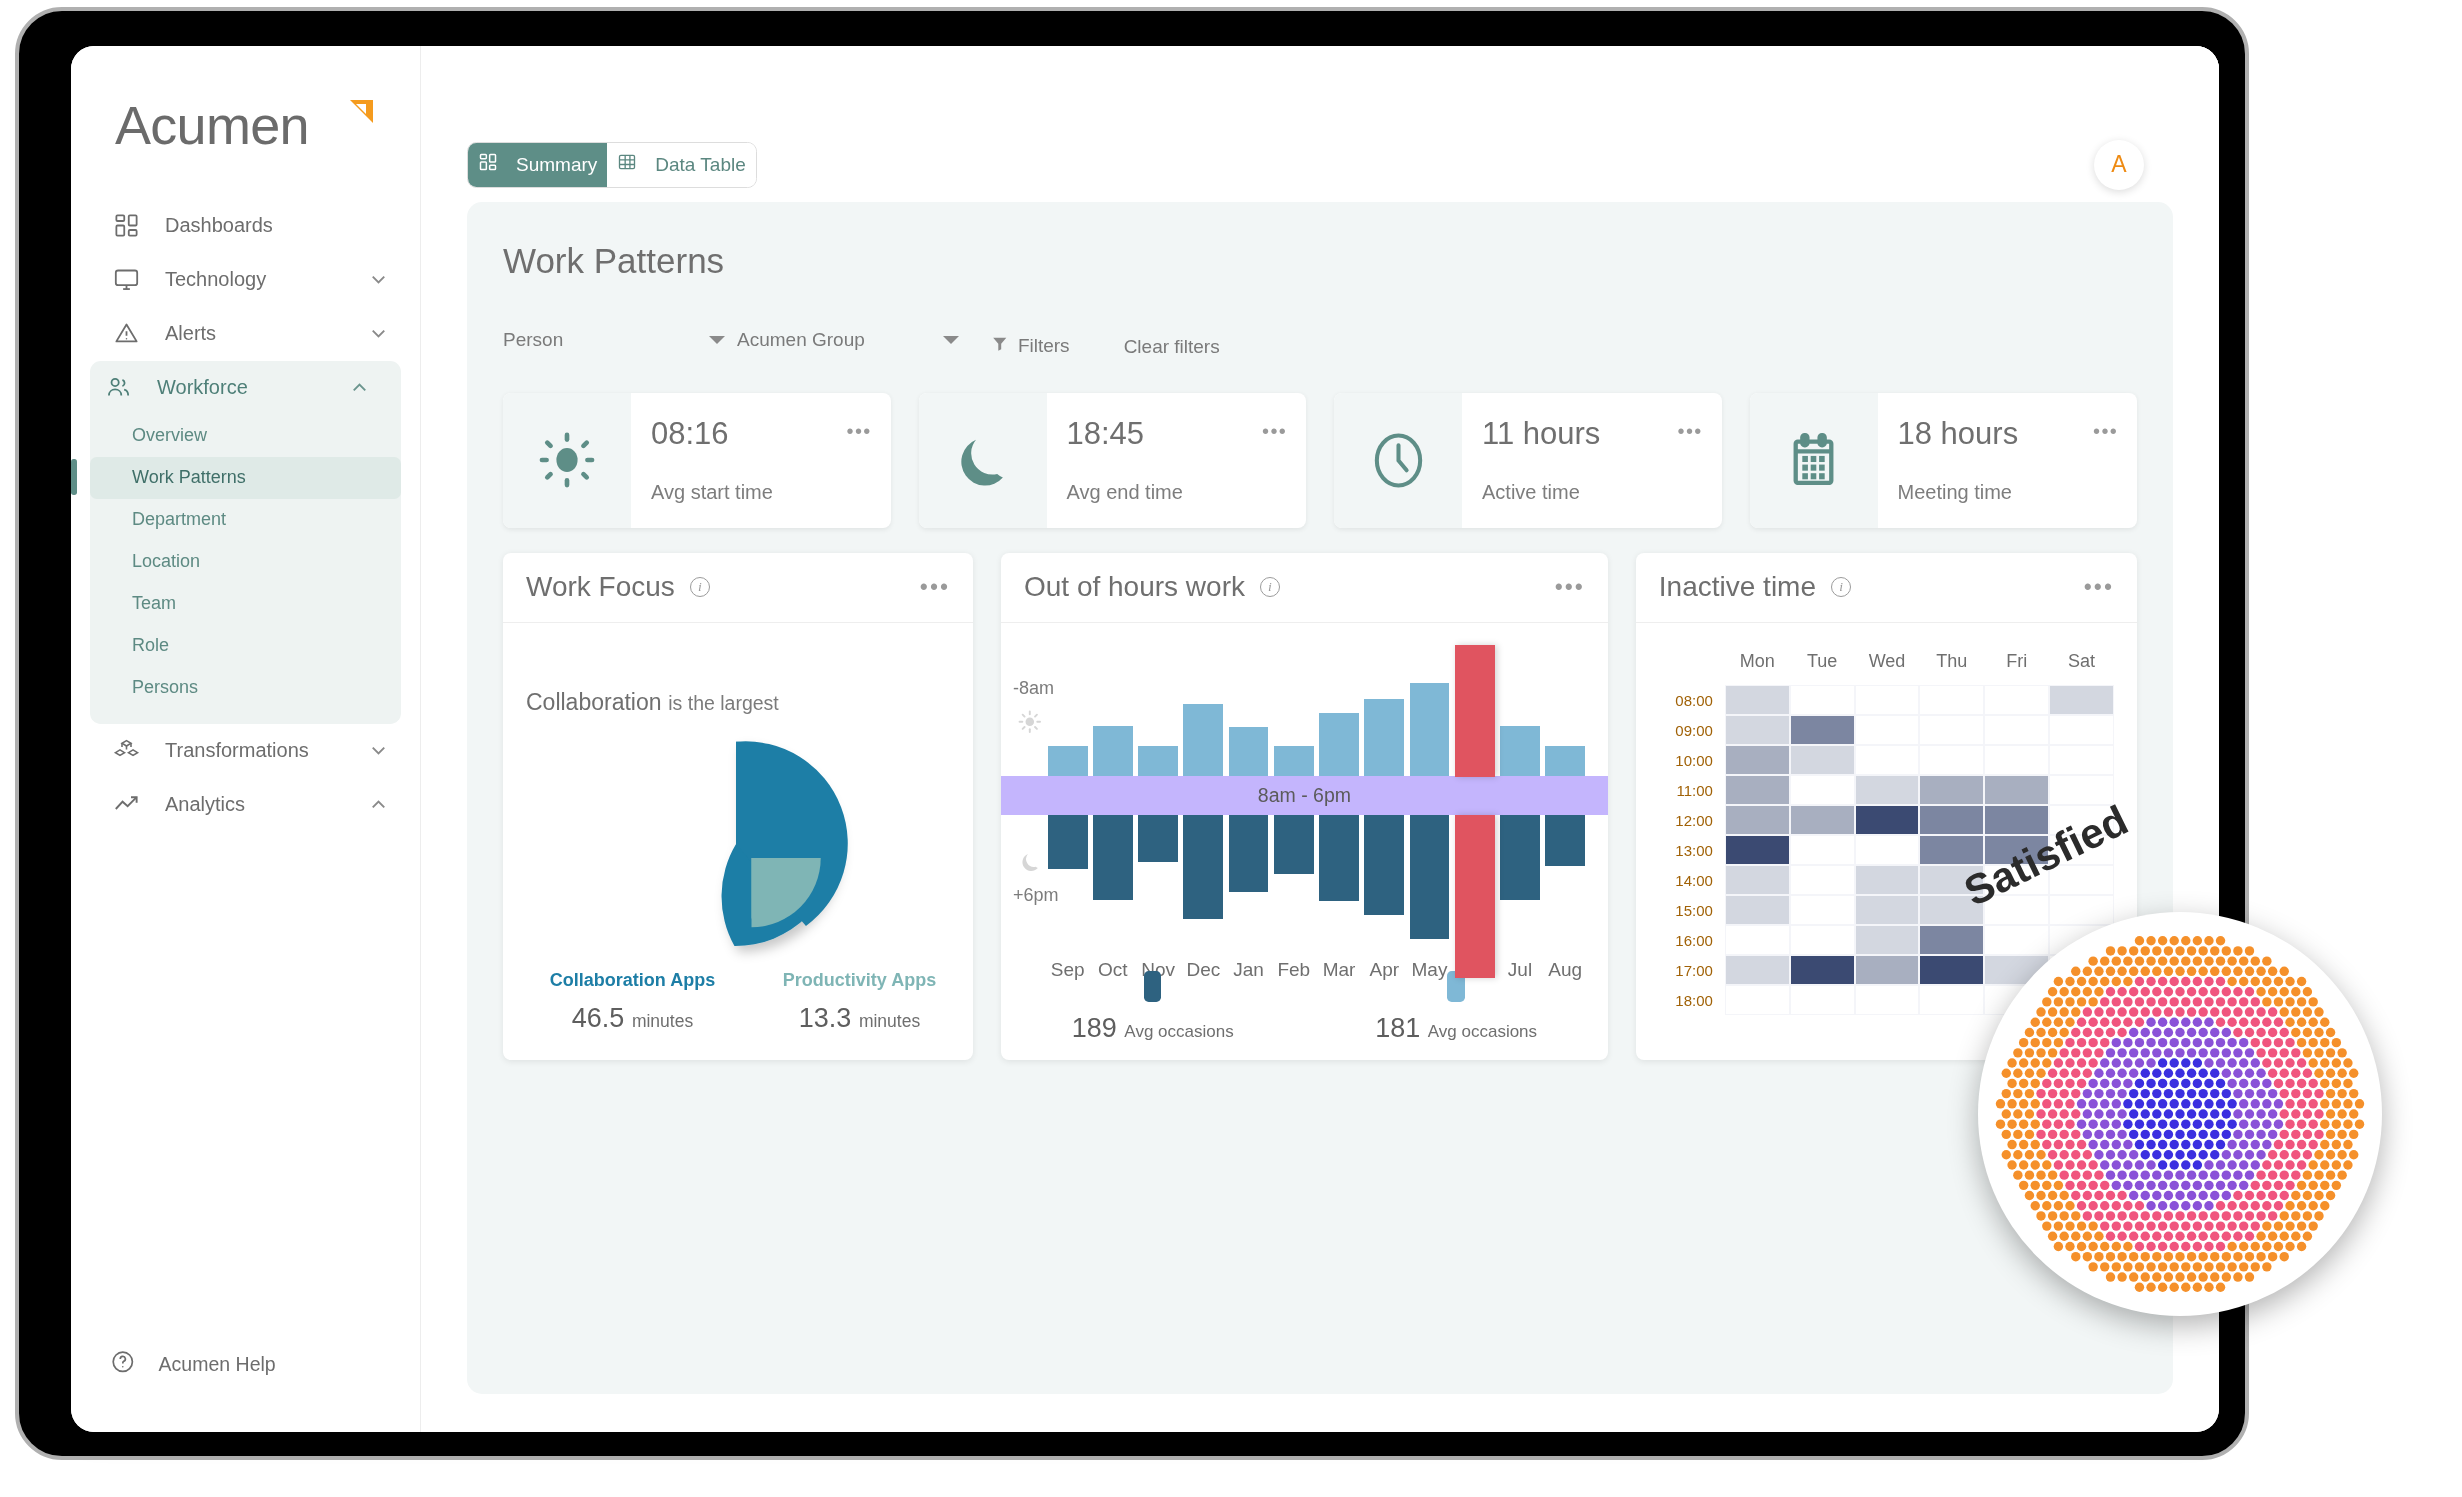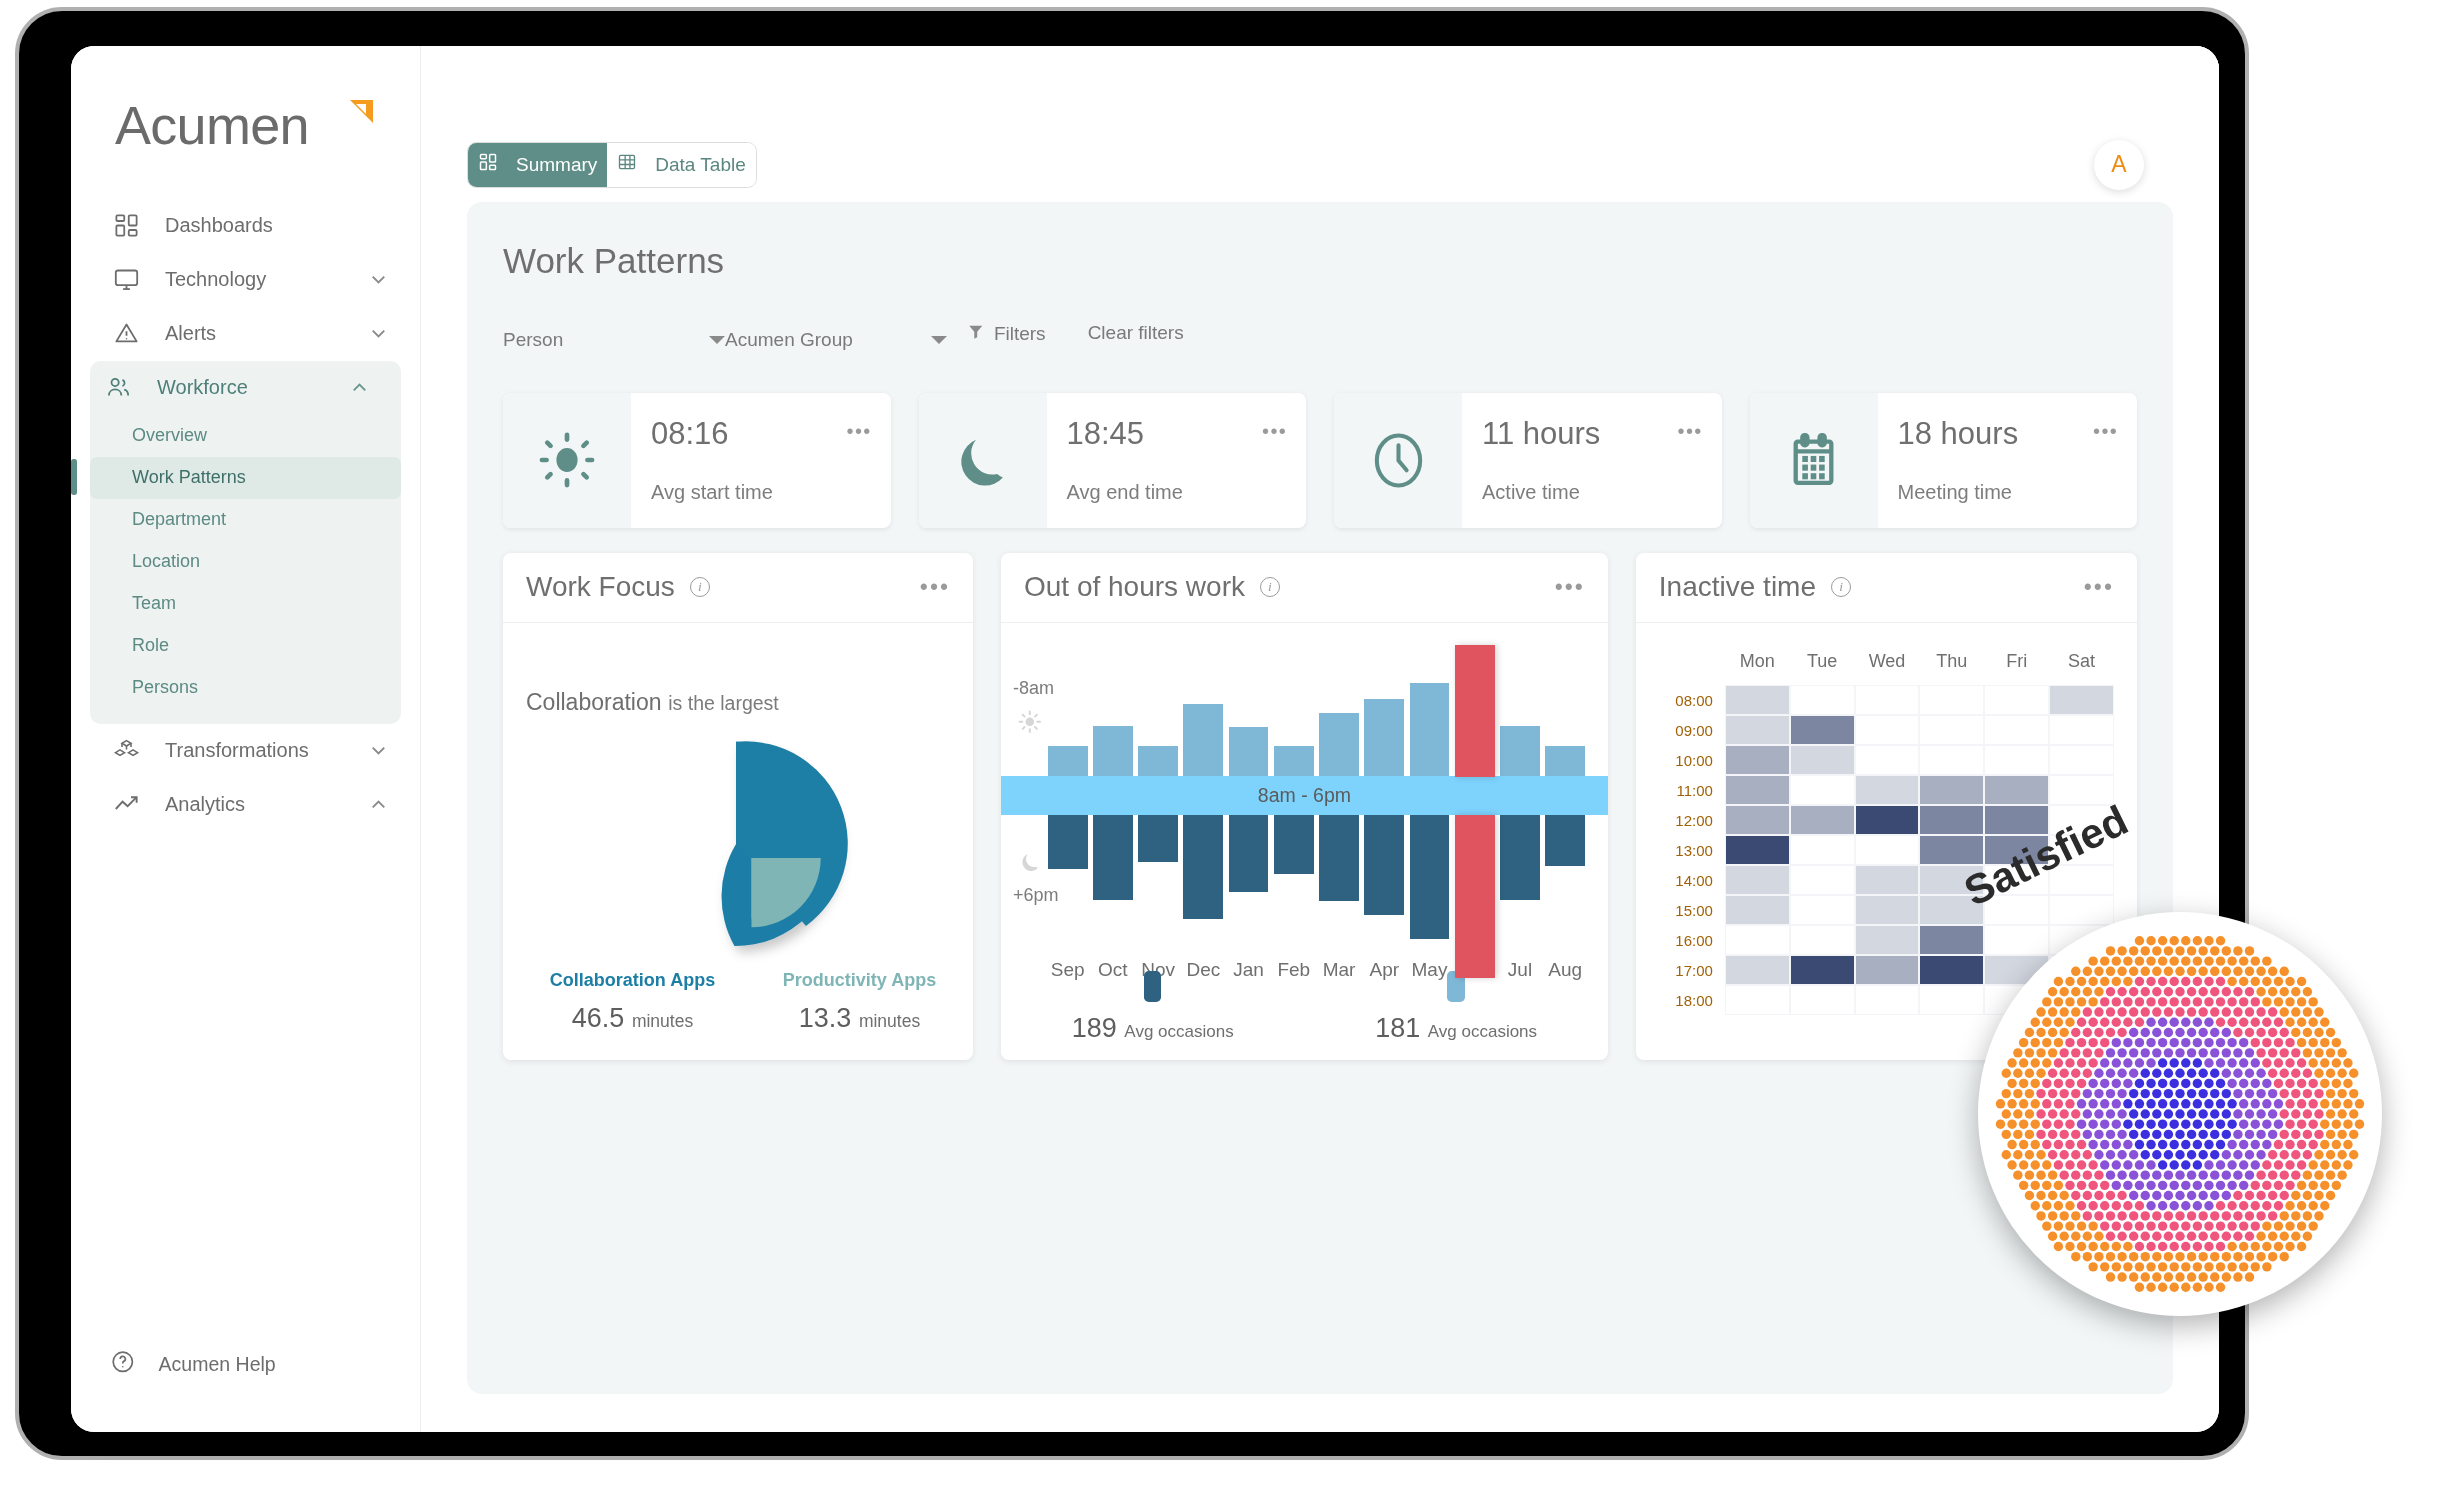--- a/index.html
+++ b/index.html
@@ -160,21 +160,21 @@
     overflow: hidden;
   }
 
   #page-title {
     position: absolute; left: 36px; top: 39px;
     font-size: 35px; font-weight: 300; color: #6f6f6f;
   }
 
   #filterbar {
     position: absolute; left: 36px; top: 120px;
-    display: flex; align-items: flex-start; gap: 0;
+    display: flex; align-items: flex-end; gap: 12px;
     font-size: 19px; color: #7a7a7a;
   }
   .filter-select {
     display: flex; align-items: center; justify-content: space-between;
     width: 222px; height: 36px;
     cursor: pointer;
   }
   .filter-select .caret {
     width: 0; height: 0;
     border-left: 8px solid transparent;
@@ -258,21 +258,21 @@
   .wf-leg-val { margin-top: 12px; font-size: 27px; font-weight: 300; color: #5e5e5e; }
   .wf-leg-val span { font-size: 17.5px; color: #6f6f6f; }
 
   
   #out-hours { width: 643px; }
   #oh-body { position: relative; height: 437px; }
   #oh-plot { position: absolute; left: 0; top: 0; right: 0; height: 330px; }
   .oh-axislabel { position: absolute; font-size: 18px; color: #7c7c7c; }
   #oh-band {
     position: absolute; left: 0; right: 0; top: 153px; height: 39px;
-    background: #7dd3fc;
+    background: #c4b5fd;
     display: flex; align-items: center; justify-content: center;
     font-size: 19.5px; color: #5b5b5b;
     z-index: 3;
   }
   #oh-bars {
     position: absolute; left: 44px; right: 20px; top: 0; bottom: 0;
     display: flex; align-items: center; gap: 0;
   }
   .oh-col { flex: 1; position: relative; height: 100%; }
   .oh-bar-up {

